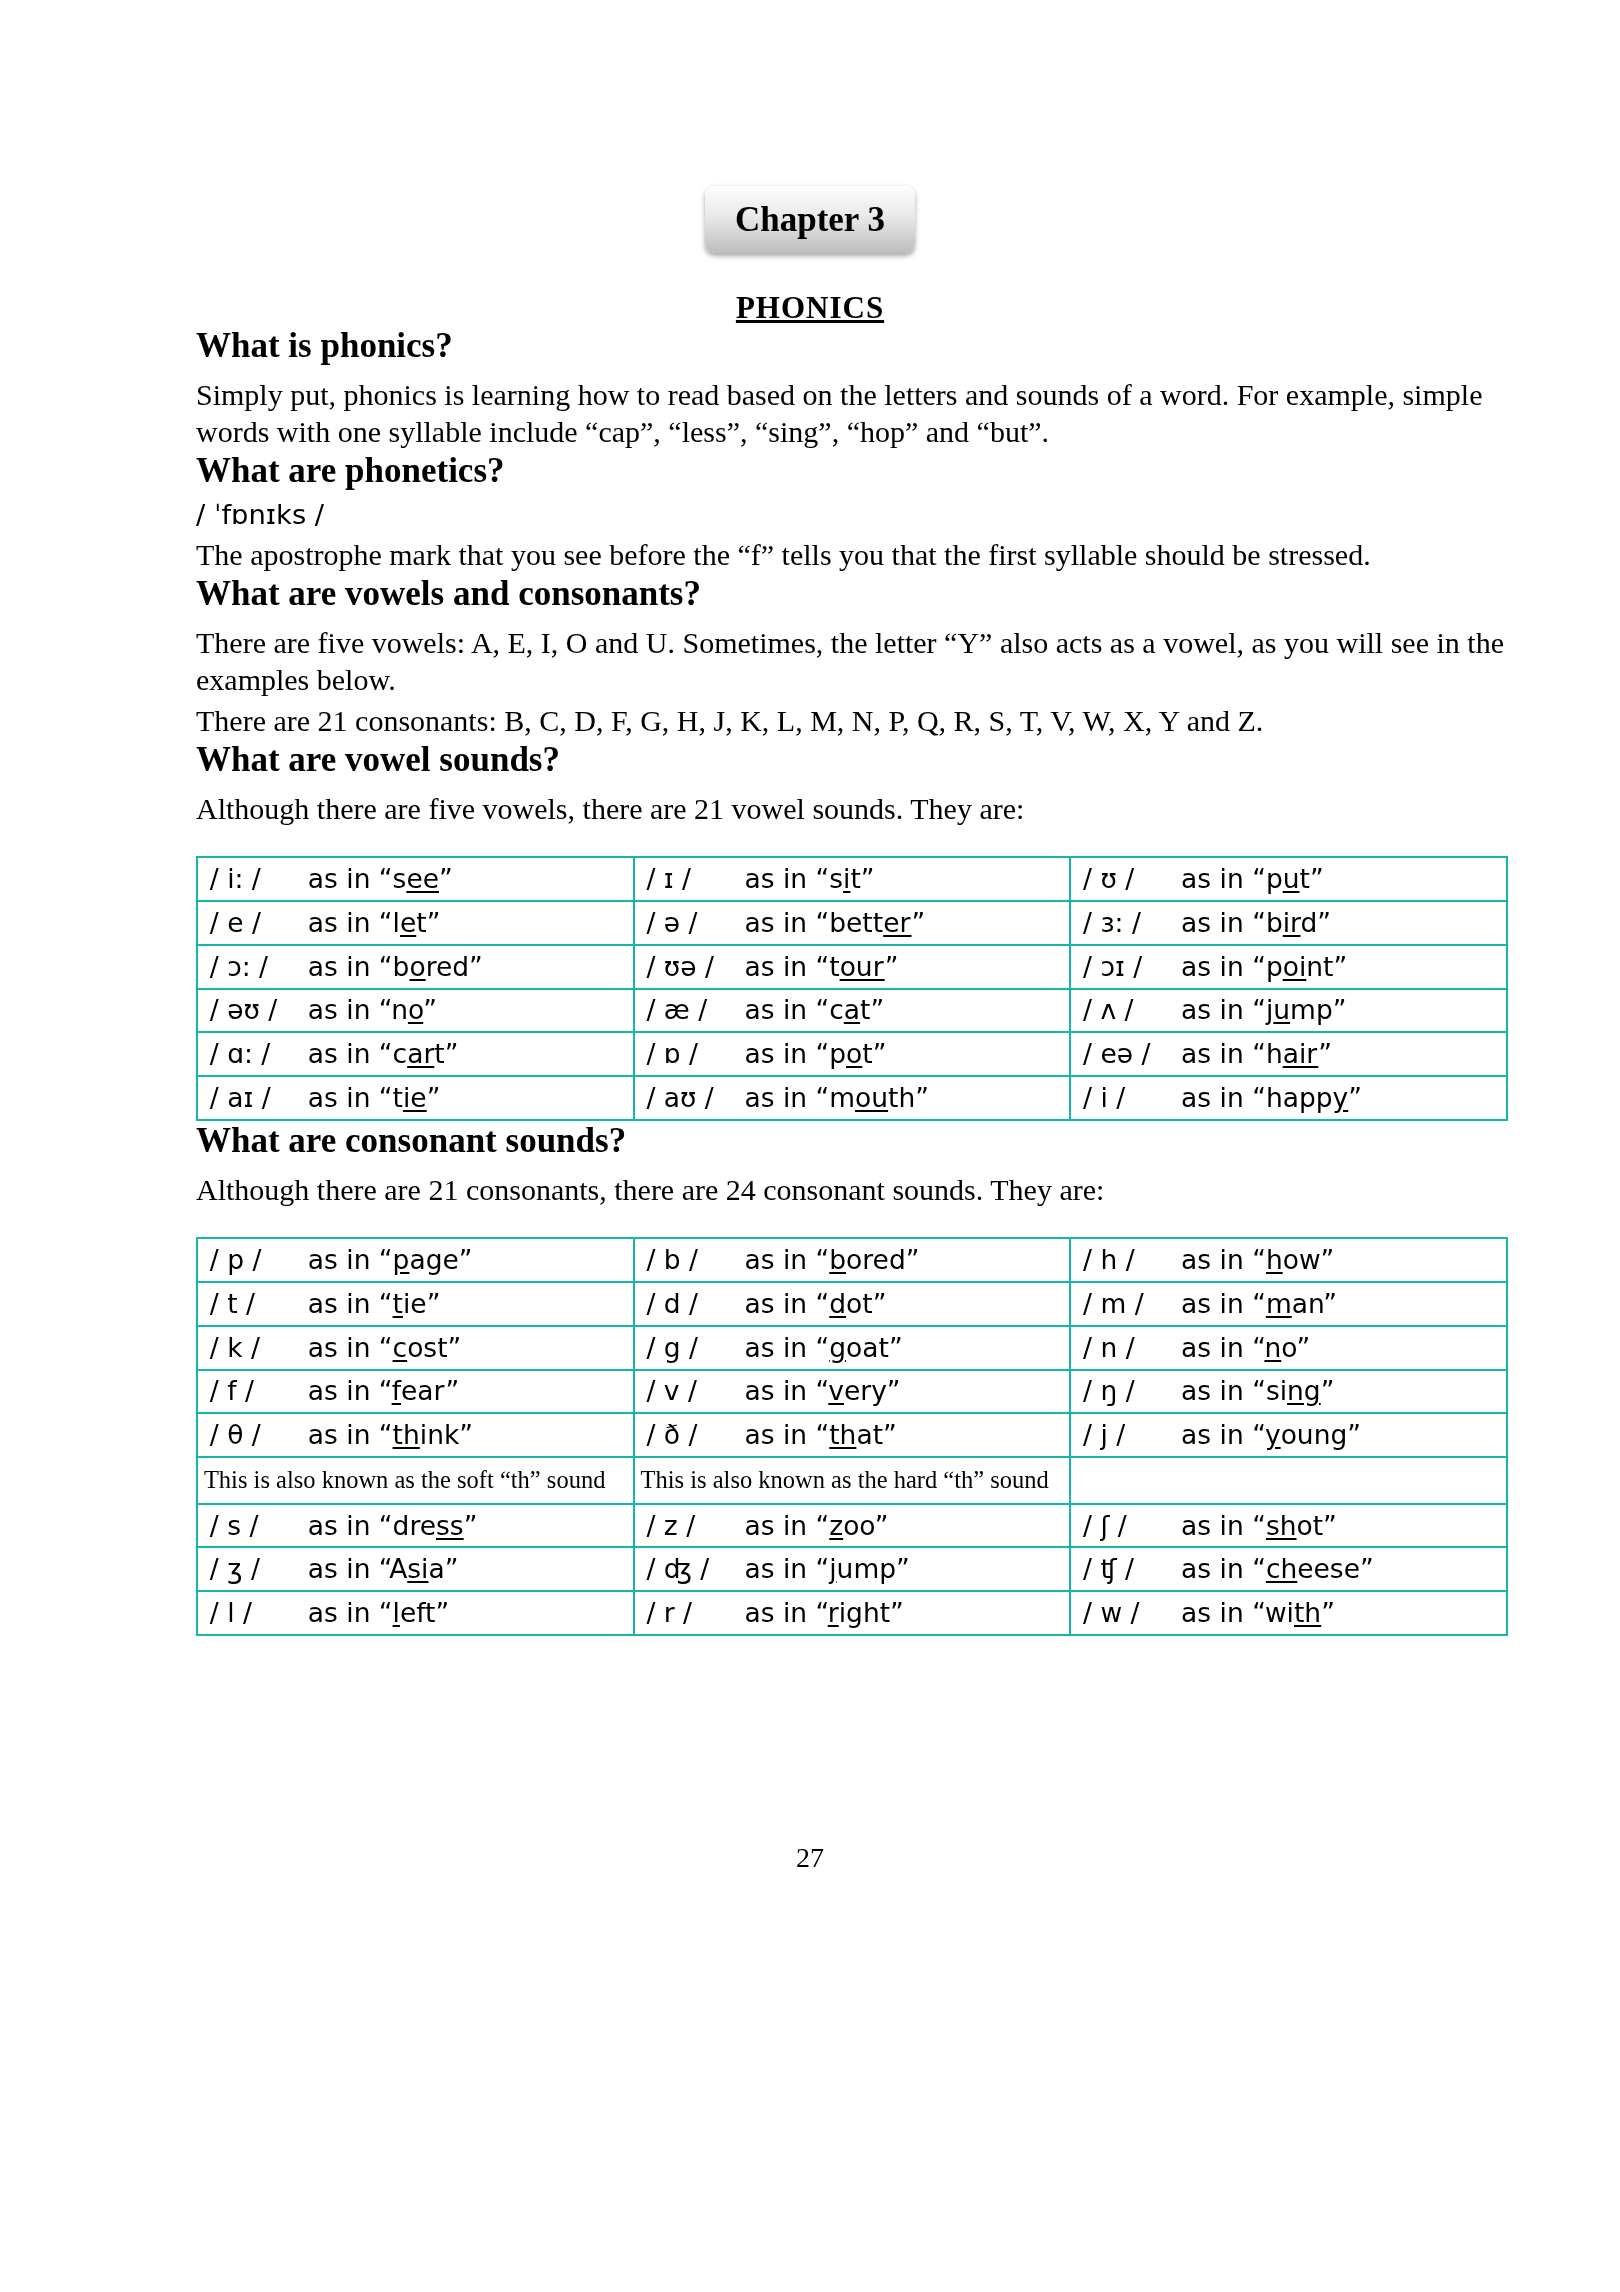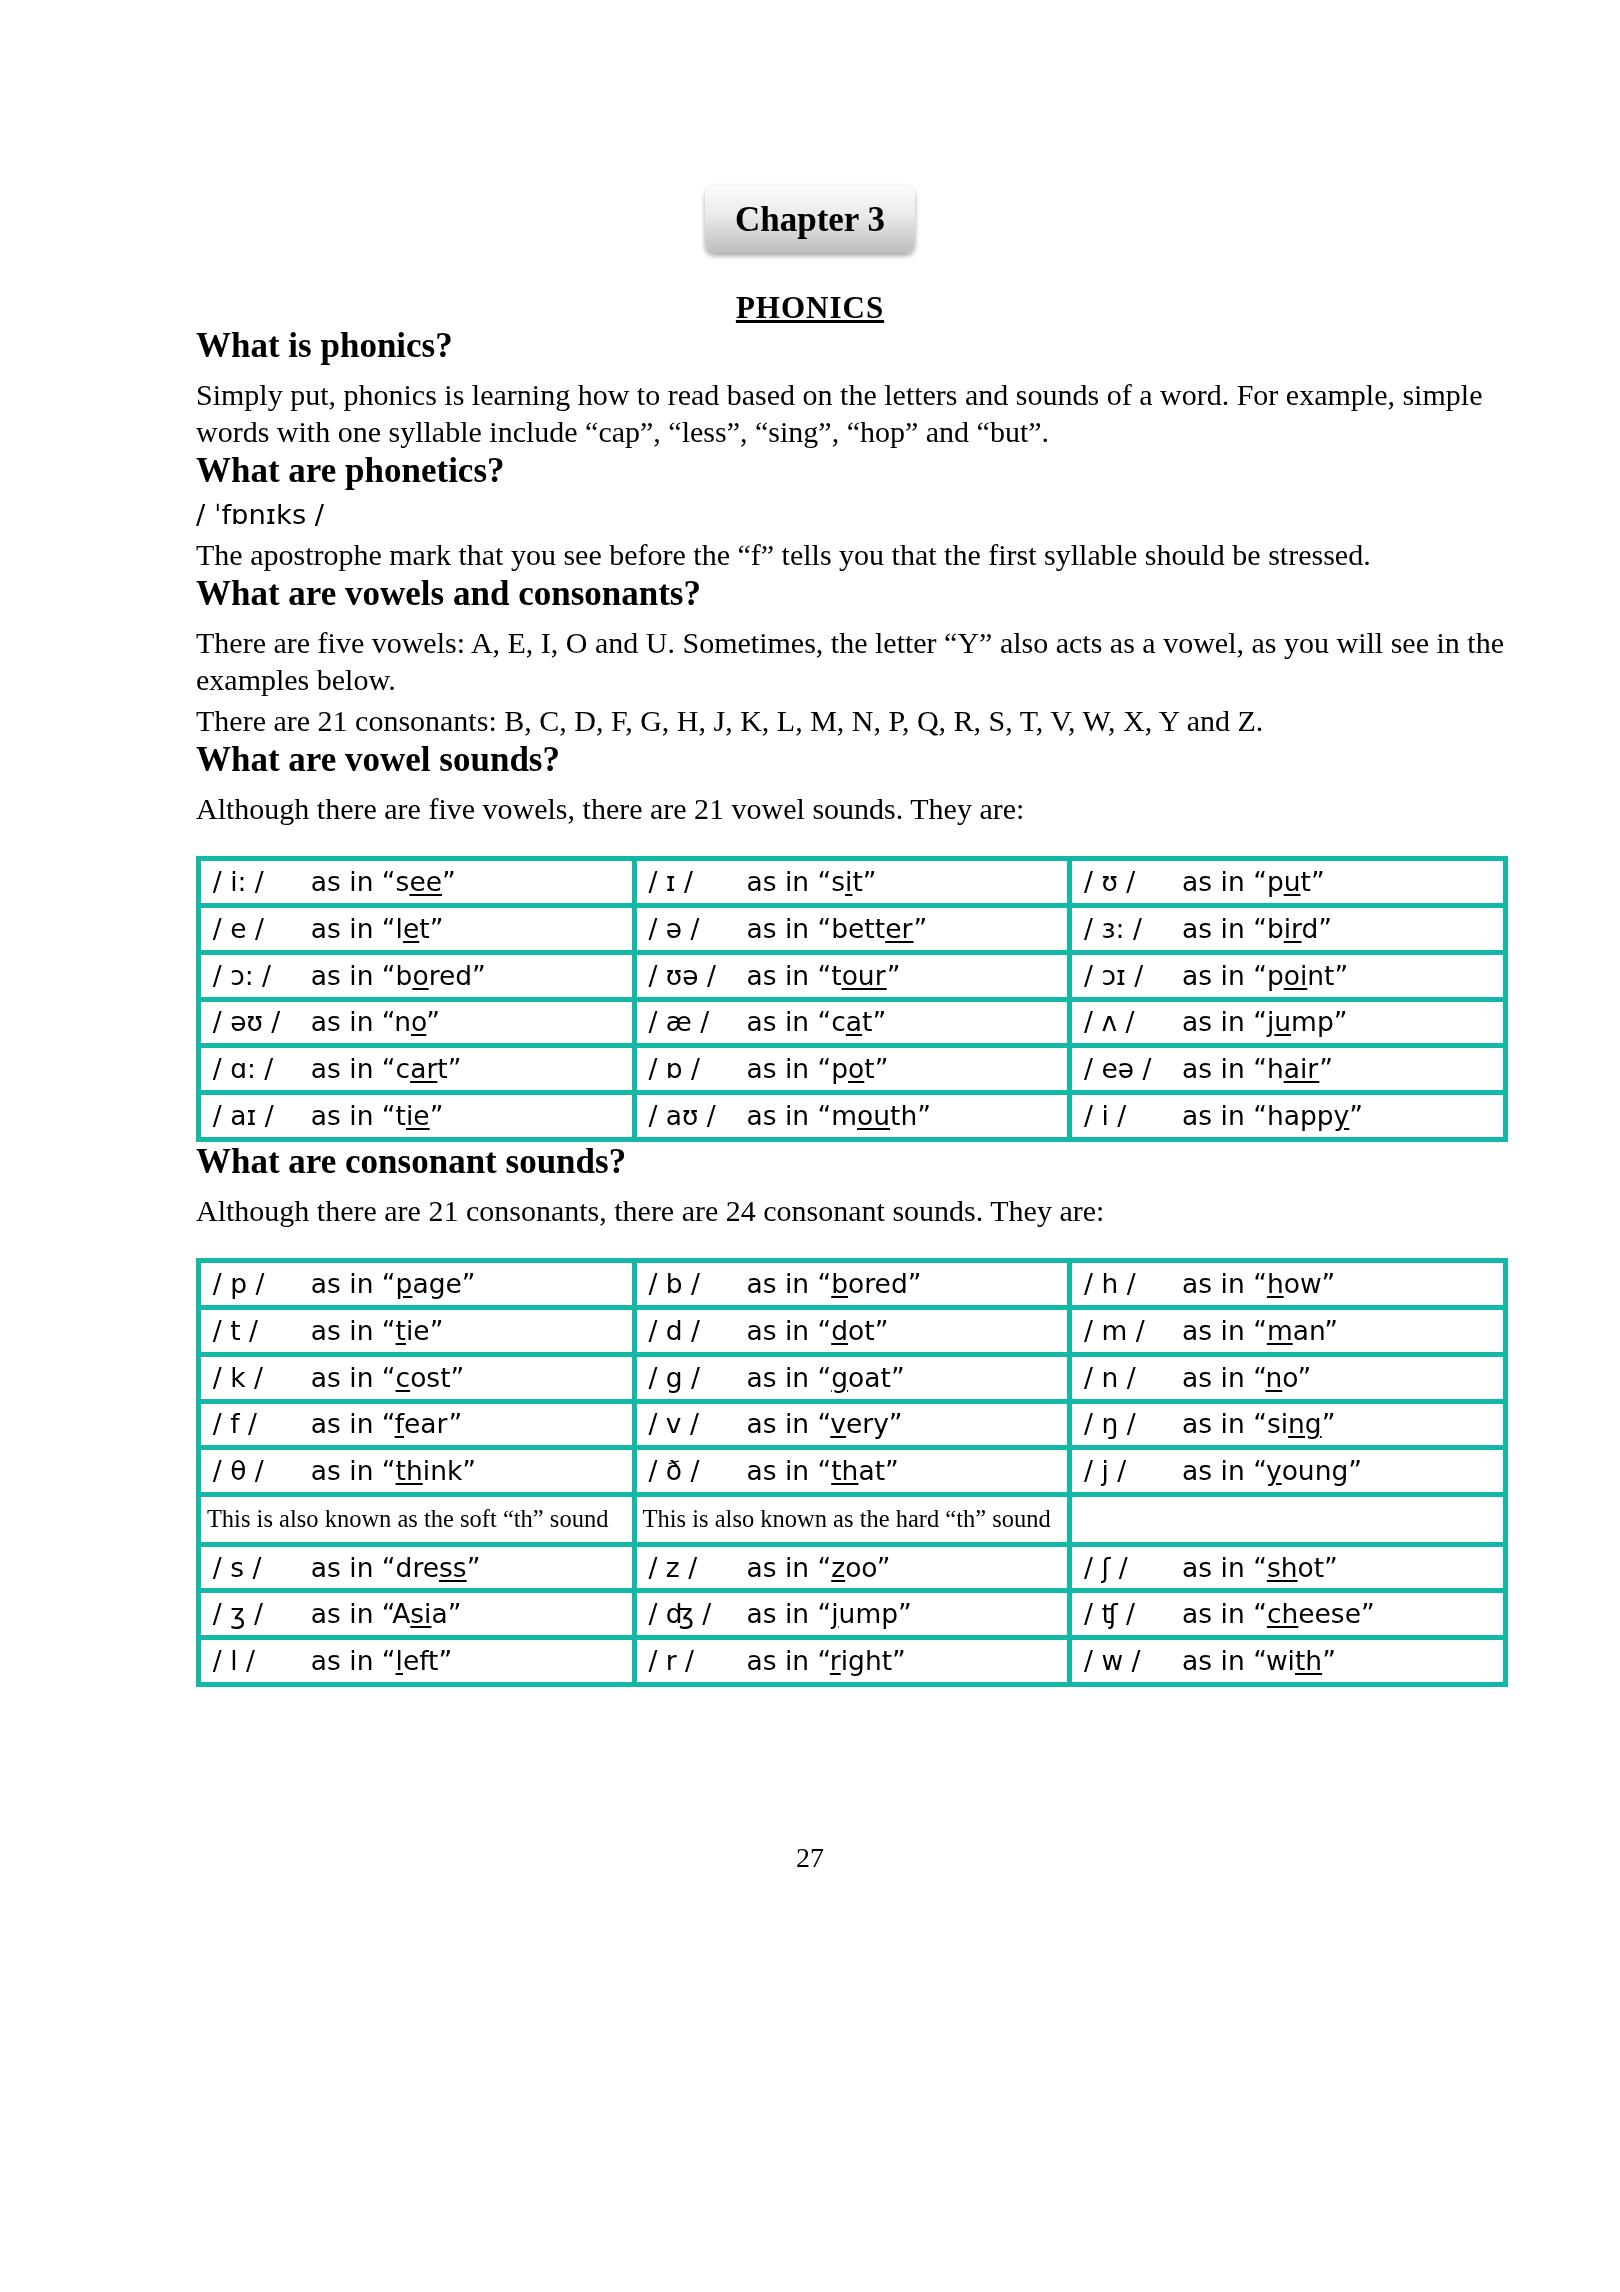--- a/index.html
+++ b/index.html
@@ -56,21 +56,21 @@
   }
   table.ptable {
     margin-top: 29px;
     width: 100%;
     border-collapse: collapse;
     table-layout: fixed;
     font-family: "DejaVu Sans", sans-serif;
     font-size: 26.5px;
   }
   table.ptable td {
-    border: 5px solid #14b8a6;
+    border: 2px solid #14b8a6;
     padding: 4.9px 7.8px 5.9px 11.8px;
     vertical-align: middle;
     white-space: nowrap;
     overflow: hidden;
   }
   table.ptable .sym {
     display: inline-block;
     width: 98px;
   }
   table.ptable .ex u { text-underline-offset: 2.9px; }

